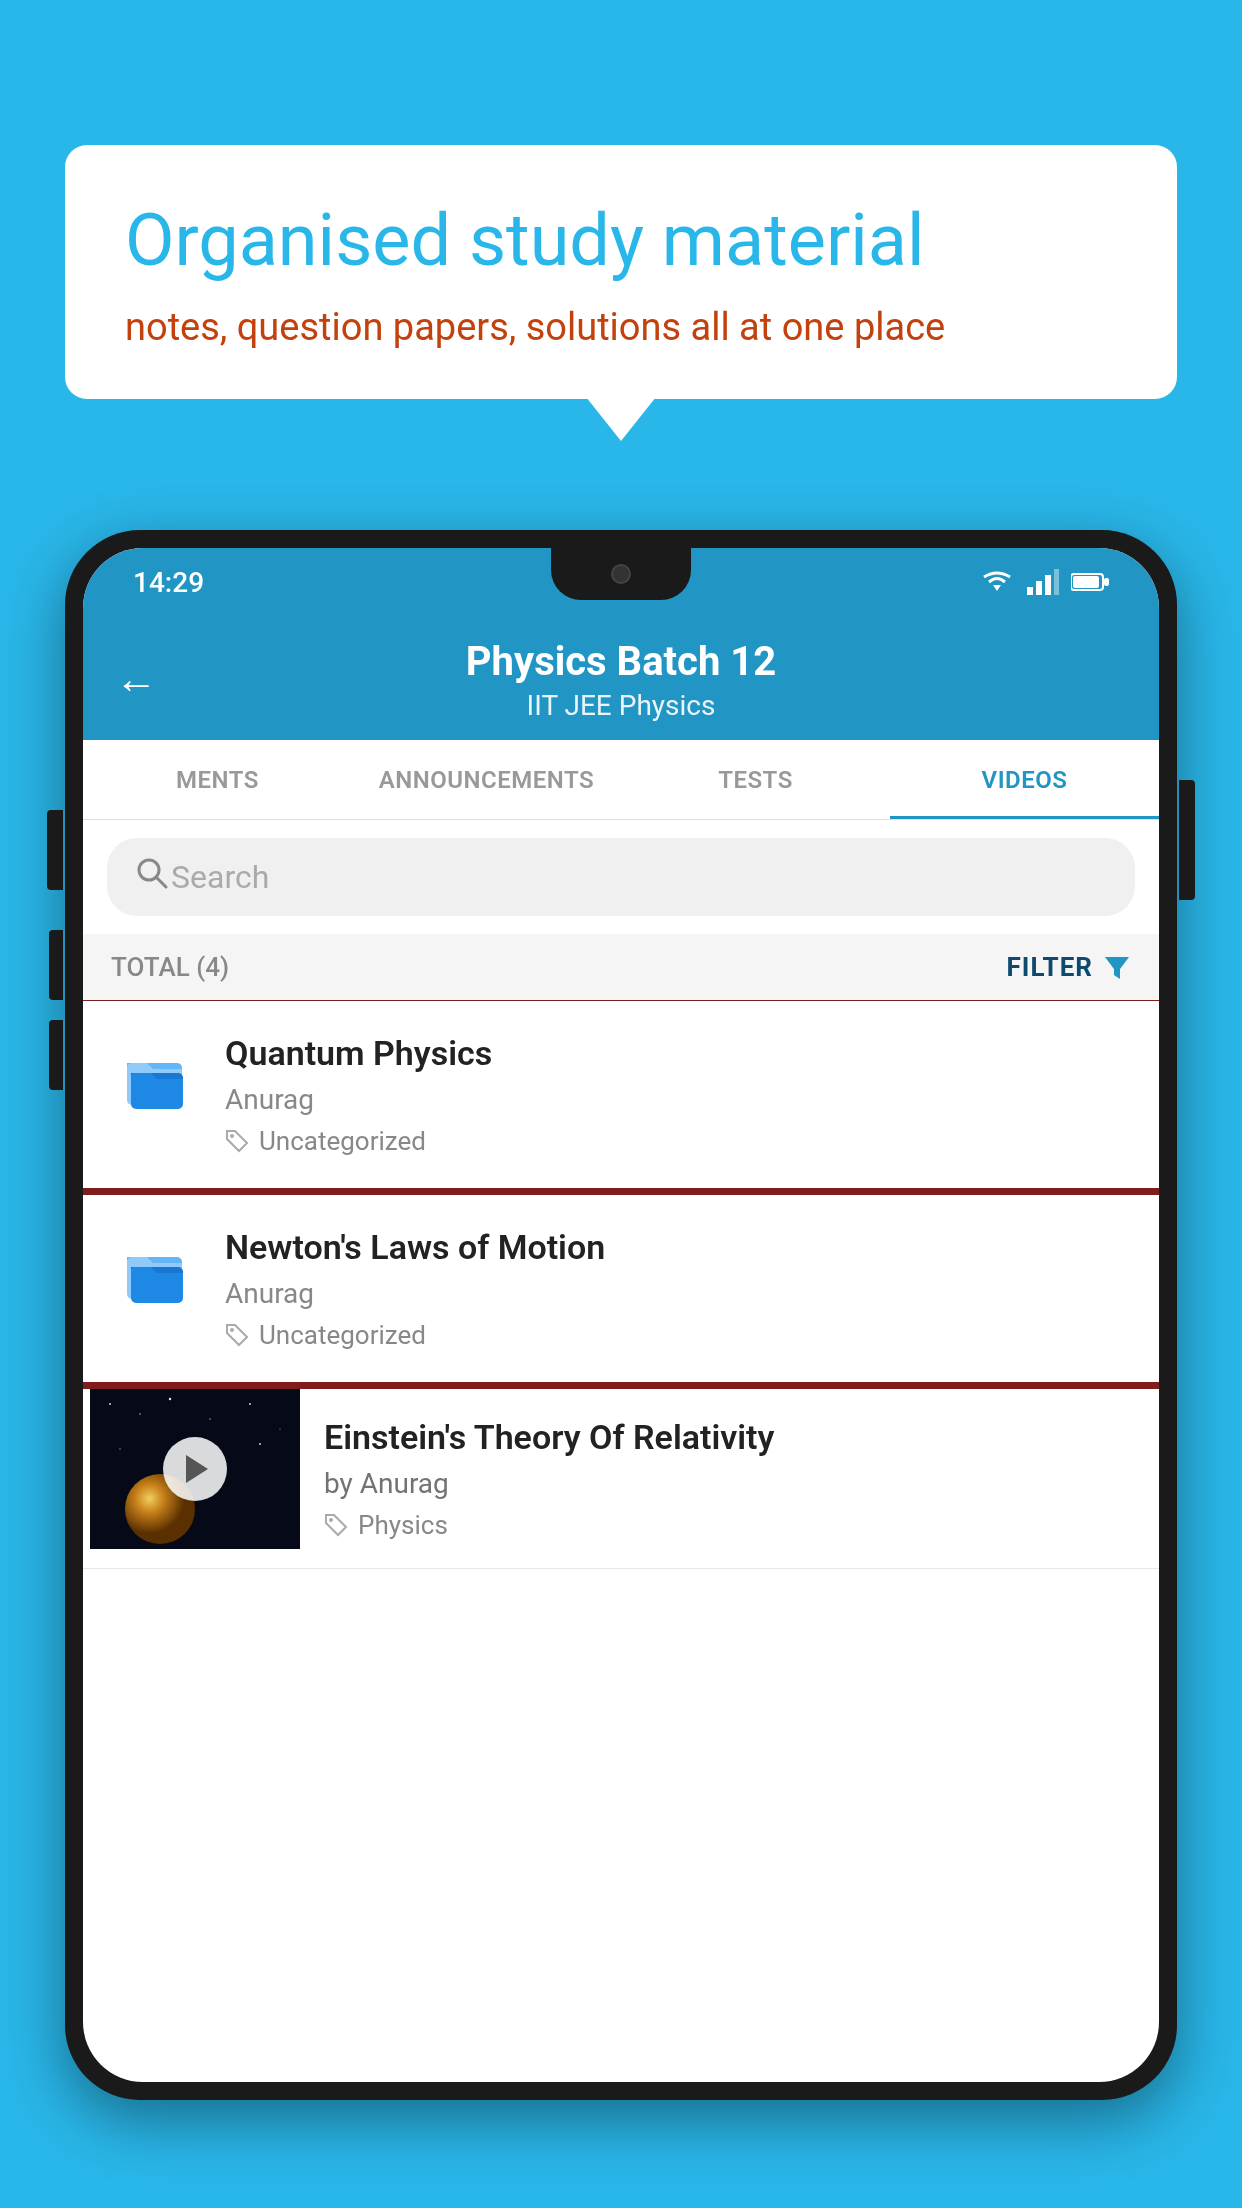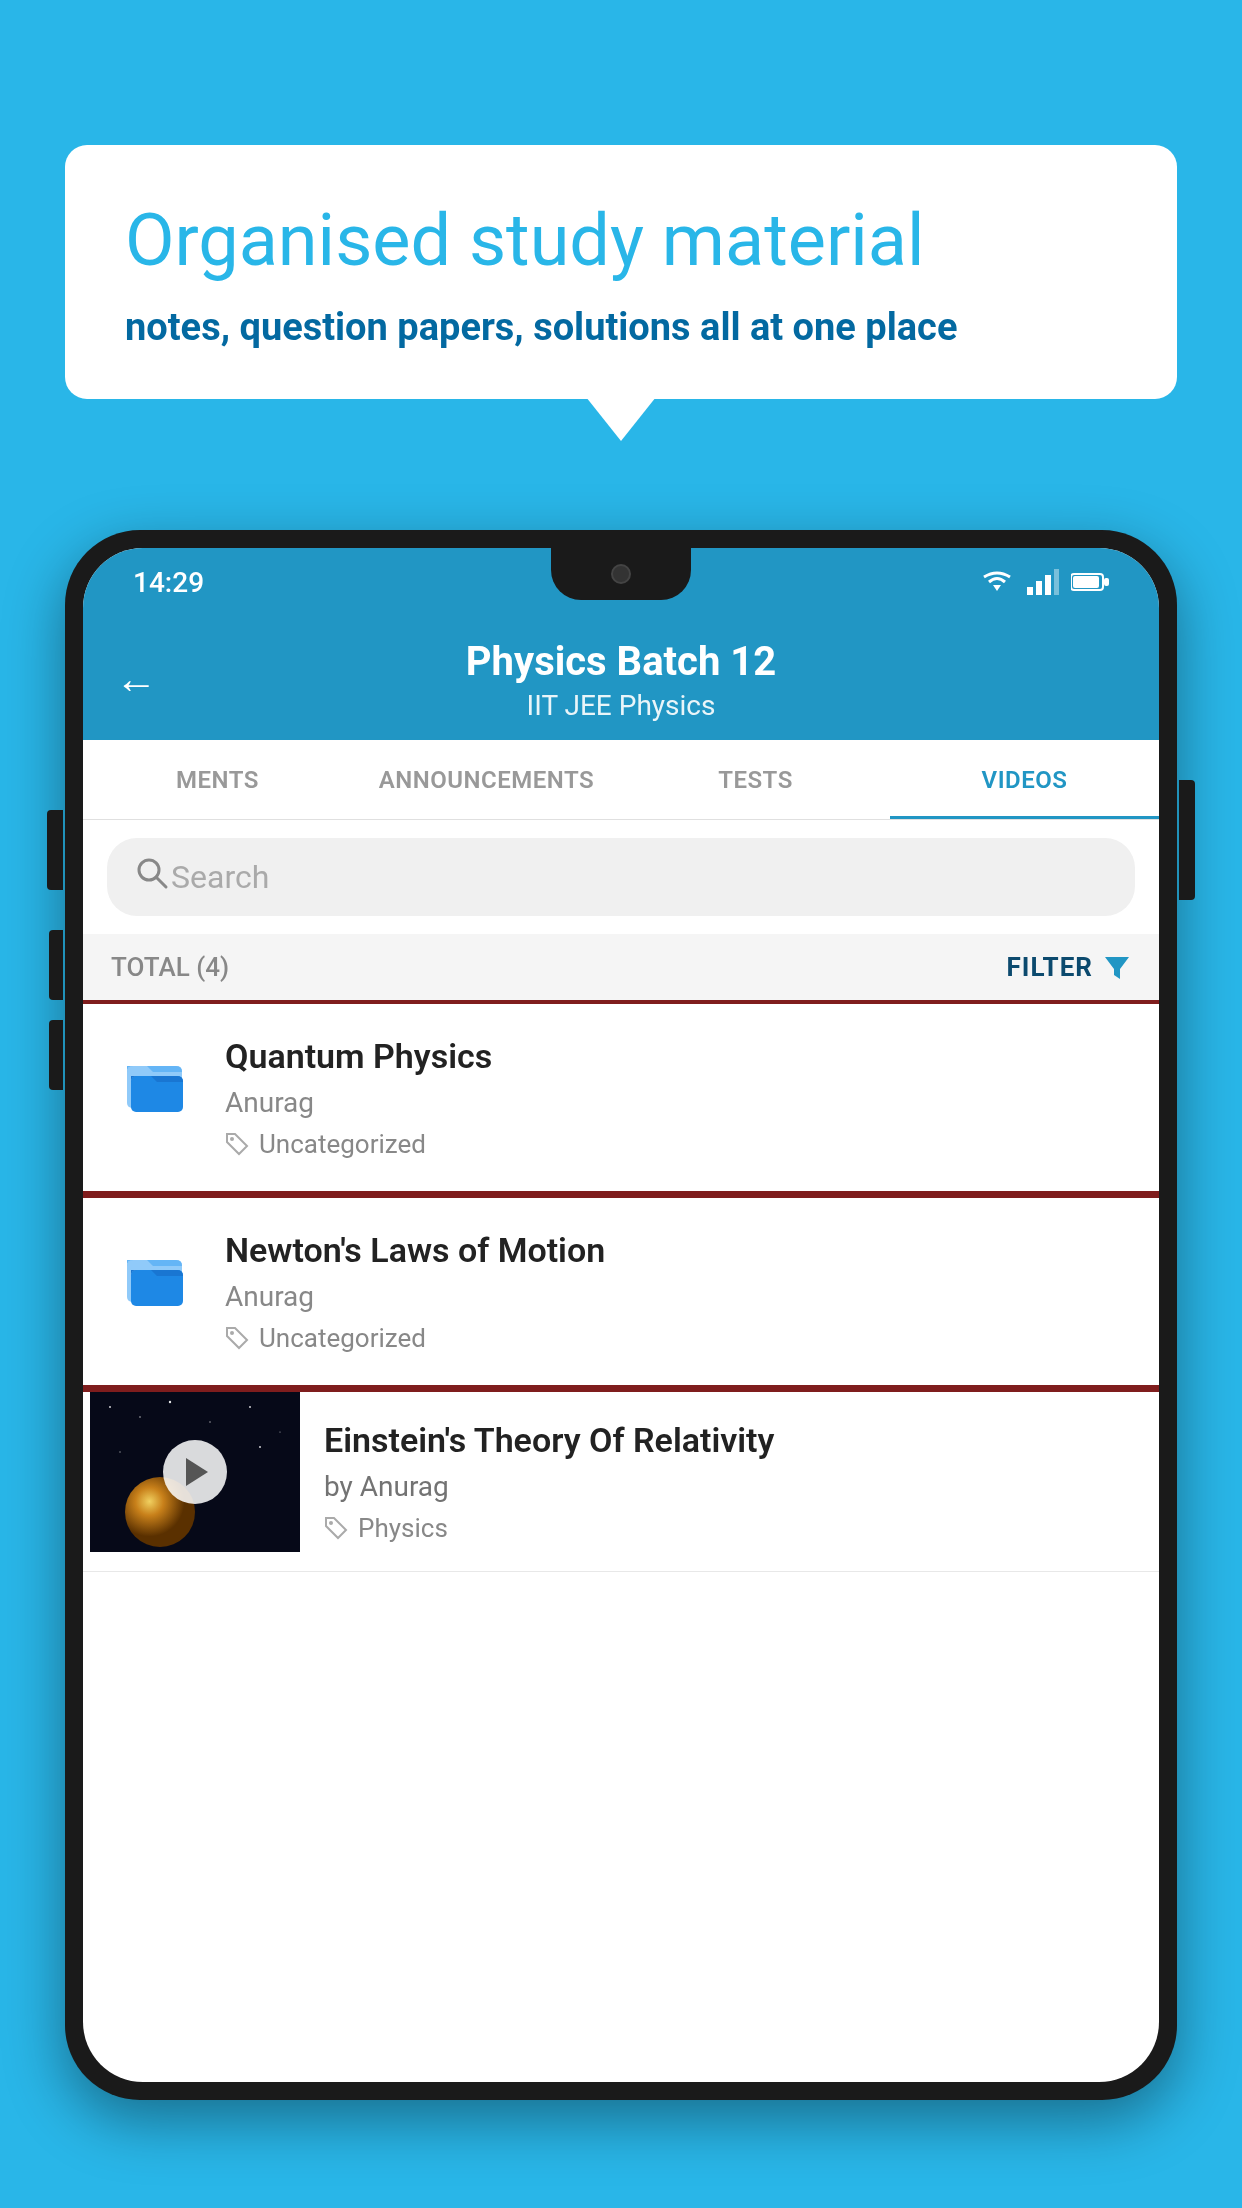--- a/index.html
+++ b/index.html
@@ -43,23 +43,23 @@
 
     .bubble-title {
       color: #29b6e8;
       font-size: 72px;
       font-weight: 400;
       line-height: 1.15;
       margin-bottom: 22px;
     }
 
     .bubble-subtitle {
-      color: #0369a1;
+      color: #c2410c;
       font-size: 38px;
-      font-weight: 700;
+      font-weight: 400;
     }
 
     
     .phone-container {
       position: absolute;
       top: 530px;
       left: 65px;
       right: 65px;
       bottom: 0;
     }
@@ -232,21 +232,21 @@
       font-size: 32px;
     }
 
     
     .filter-bar {
       background: #f5f5f5;
       display: flex;
       align-items: center;
       justify-content: space-between;
       padding: 18px 28px;
-      border-bottom: 4px solid #7f1d1d;
+      border-bottom: 1px solid #7f1d1d;
     }
 
     .total-label {
       color: #888;
       font-size: 26px;
       font-weight: 500;
     }
 
     .filter-btn {
       color: #0c4a6e;

